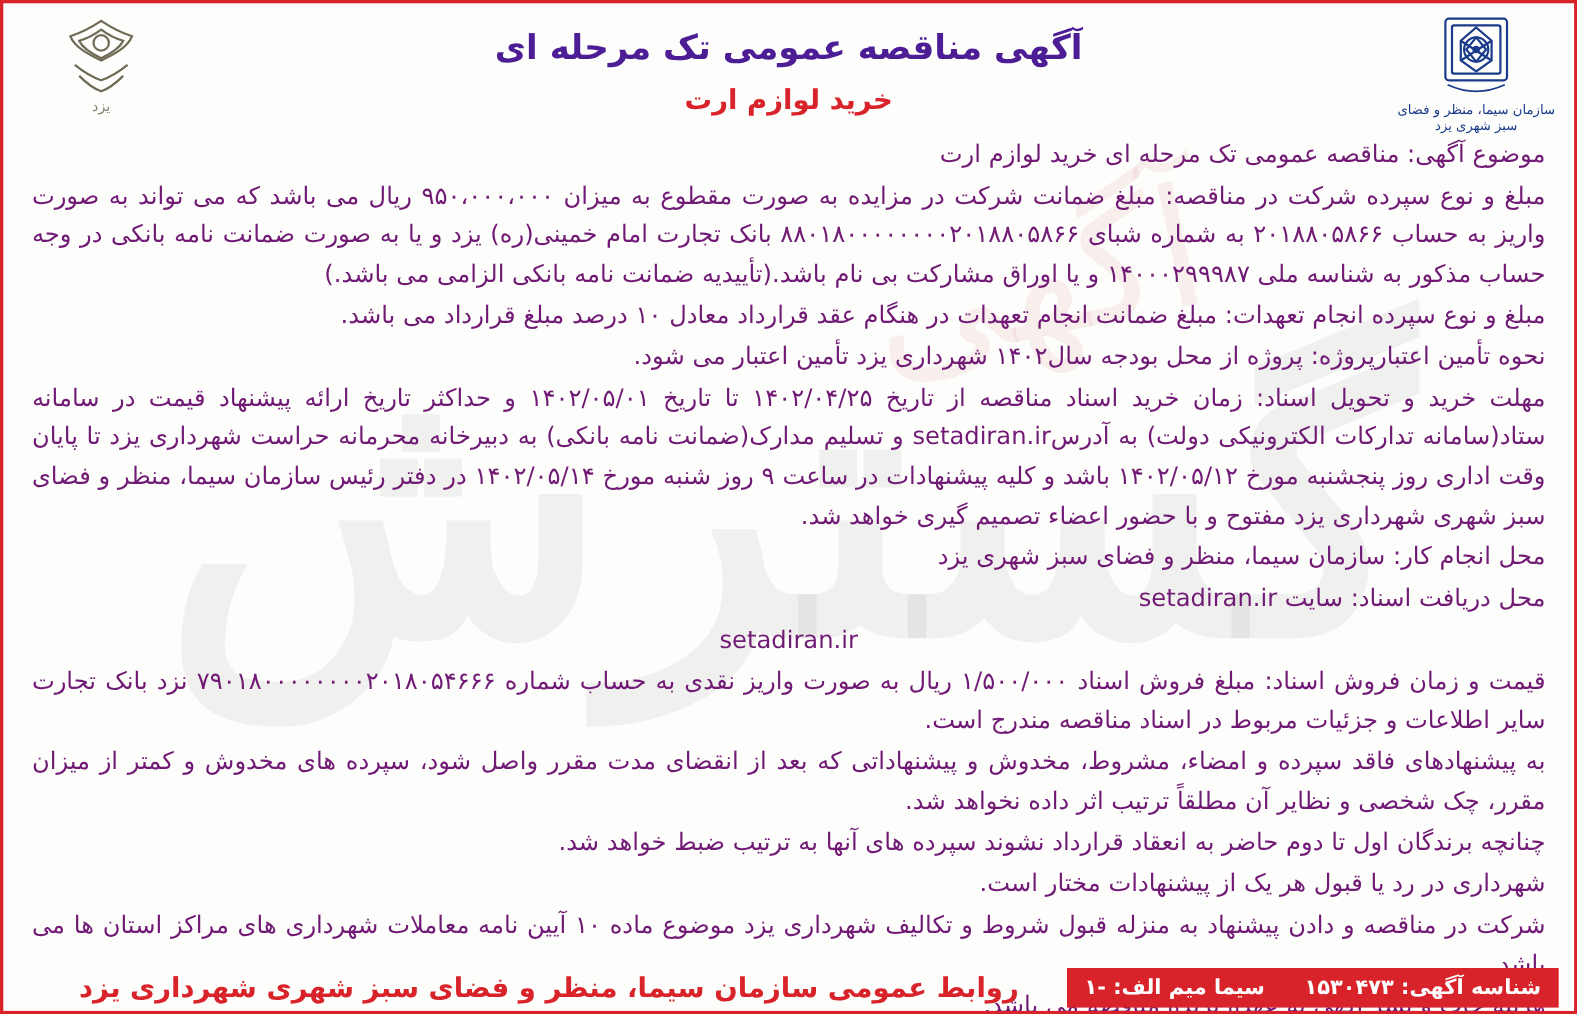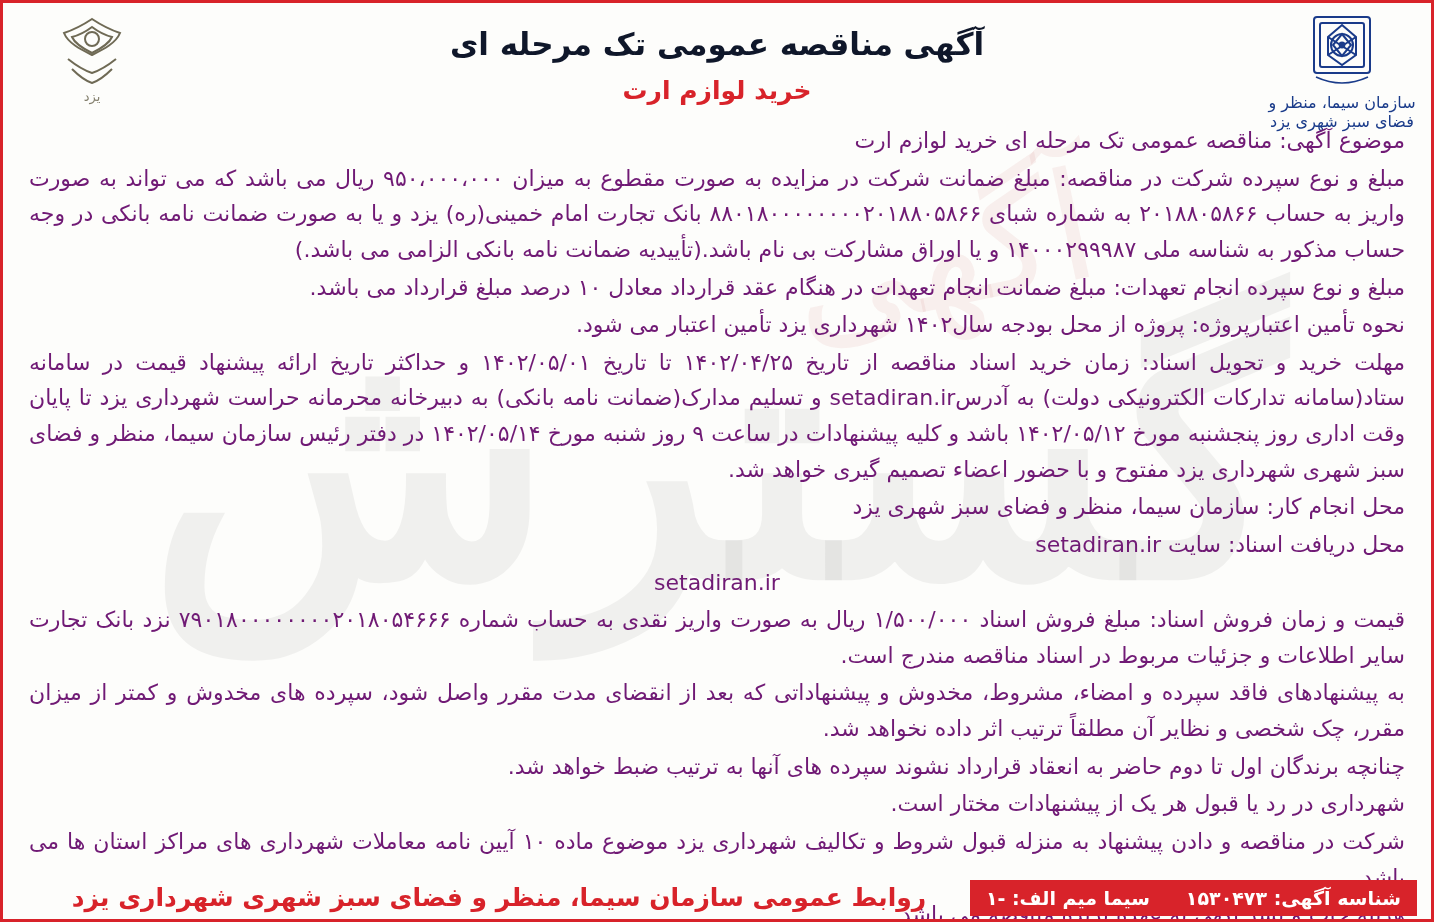--- a/index.html
+++ b/index.html
@@ -64,34 +64,34 @@
   }
   .logo-right { order: 0; }
   .logo-left { order: 2; }
   .header-titles {
     order: 1;
     flex: 1;
     text-align: center;
     padding-top: 12px;
   }
   .title-main {
-    color: #0f172a;
+    color: #4c1d95;
     font-size: 31px;
     font-weight: bold;
     line-height: 1.25;
     letter-spacing: 0px;
   }
   .title-sub {
     color: #d8232a;
     font-size: 25px;
     font-weight: bold;
     margin-top: 12px;
   }
   .logo-caption {
-    font-size: 16px;
+    font-size: 12px;
     color: #1a3b8a;
     margin-top: 2px;
     text-align: center;
     line-height: 1.2;
     max-width: 150px;
   }
   .yazd-emblem svg, .org-emblem svg { display: block; }
 
   
   .body-text {

